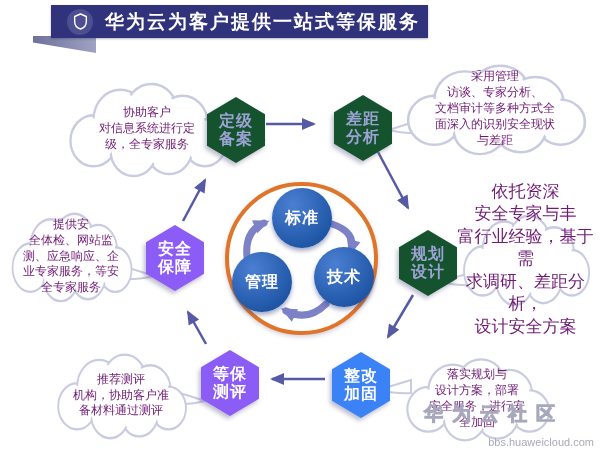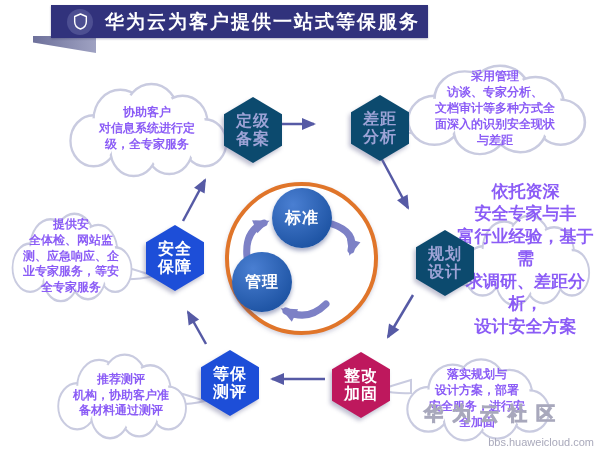--- a/index.html
+++ b/index.html
@@ -28,21 +28,21 @@
   
   .cloud{position:absolute;z-index:5;}
   .cloud-shape{position:absolute;left:0;top:0;width:100%;height:100%;}
   .cs{fill:#ffffff;stroke:#c9cbe0;stroke-width:2.6;}
   .cf{fill:#ffffff;}
   .cloud-tail{position:absolute;width:34px;height:18px;overflow:visible;}
   .ct{fill:#ffffff;stroke:#c9cbe0;stroke-width:2;}
   .cloud-text{
     position:absolute;left:0;top:0;right:0;bottom:0;
     display:flex;align-items:center;justify-content:center;text-align:center;
-    white-space:pre-line;color:#8b5cf6;font-weight:700;font-size:12px;line-height:1.32;
+    white-space:pre-line;color:#701a75;font-weight:400;font-size:12px;line-height:1.32;
     z-index:2;
   }
   .cloud-dingji  {left:58px; top:80px; width:178px;height:98px;}
   .cloud-chaju   {left:394px;top:62px; width:202px;height:94px;}
   .cloud-guihua  {left:454px;top:212px;width:143px;height:95px;}
   .cloud-guihua .cloud-text{font-size:17px;}
   .cloud-zhenggai{left:396px;top:356px;width:162px;height:86px;}
   .cloud-dengbao {left:48px; top:351px;width:146px;height:89px;}
   .cloud-anquan  {left:3px;  top:210px;width:136px;height:93px;}
   .tail-dingji  {left:172px;top:48px;}
@@ -70,23 +70,23 @@
   
   .arrows{position:absolute;left:0;top:0;width:600px;height:454px;z-index:10;pointer-events:none;}
   
   .hex{
     position:absolute;width:58px;height:66px;z-index:11;
     clip-path:polygon(50% 0,100% 26%,100% 74%,50% 100%,0 74%,0 26%);
     display:flex;align-items:center;justify-content:center;text-align:center;
     white-space:pre-line;font-weight:bold;font-size:16px;line-height:1.15;letter-spacing:1px;
   }
   .hex-wrap{position:absolute;z-index:11;filter:drop-shadow(-2px 3px 2px rgba(110,110,150,.45));}
-  .hex-light{background:#0c4a6e;color:#9da3d6;margin-left:17px;}
-  .hex-dark {background:#1d4ed8;color:#ffffff;font-family:Liberation Serif, serif;}
-  .hex-mid  {background:#be185d;color:#ffffff;}
+  .hex-light{background:#14532d;color:#9da3d6;}
+  .hex-dark {background:#8b5cf6;color:#ffffff;font-family:Liberation Serif, serif;}
+  .hex-mid  {background:#3b82f6;color:#ffffff;}
   .hexpos-dingji  {left:207px;top:97px;}
   .hexpos-chaju   {left:334px;top:95px;}
   .hexpos-guihua  {left:399px;top:230px;}
   .hexpos-zhenggai{left:332px;top:352px;}
   .hexpos-dengbao {left:201px;top:350px;}
   .hexpos-anquan  {left:146px;top:225px;}
   
   .wm{position:absolute;right:6px;bottom:6px;text-align:right;z-index:20;}
   .wm-title{
     font-size:19px;font-weight:bold;letter-spacing:9px;color:#e4e4ee;
@@ -308,20 +308,23 @@
     <div class="hex hex-dark">安全
 保障</div>
   </div>
 
   <div class="cnode cnode-std">
     <span>标准</span>
   </div>
   <div class="cnode cnode-mgmt">
     <span>管理</span>
   </div>
+  <div class="cnode cnode-tech">
+    <span>技术</span>
+  </div>
 
   <div class="banner-fold"></div>
   <header class="banner">
     <span class="badge">
       <svg width="15" height="17" viewBox="0 0 18 20">
         <path d="M9,1 L16,4 V10 C16,15 12.5,18 9,19 C5.5,18 2,15 2,10 V4 Z" fill="none" stroke="#ffffff" stroke-width="1.7" stroke-linejoin="round"></path>
       </svg>
     </span>
     <h1>华为云为客户提供一站式等保服务</h1>
   </header>

